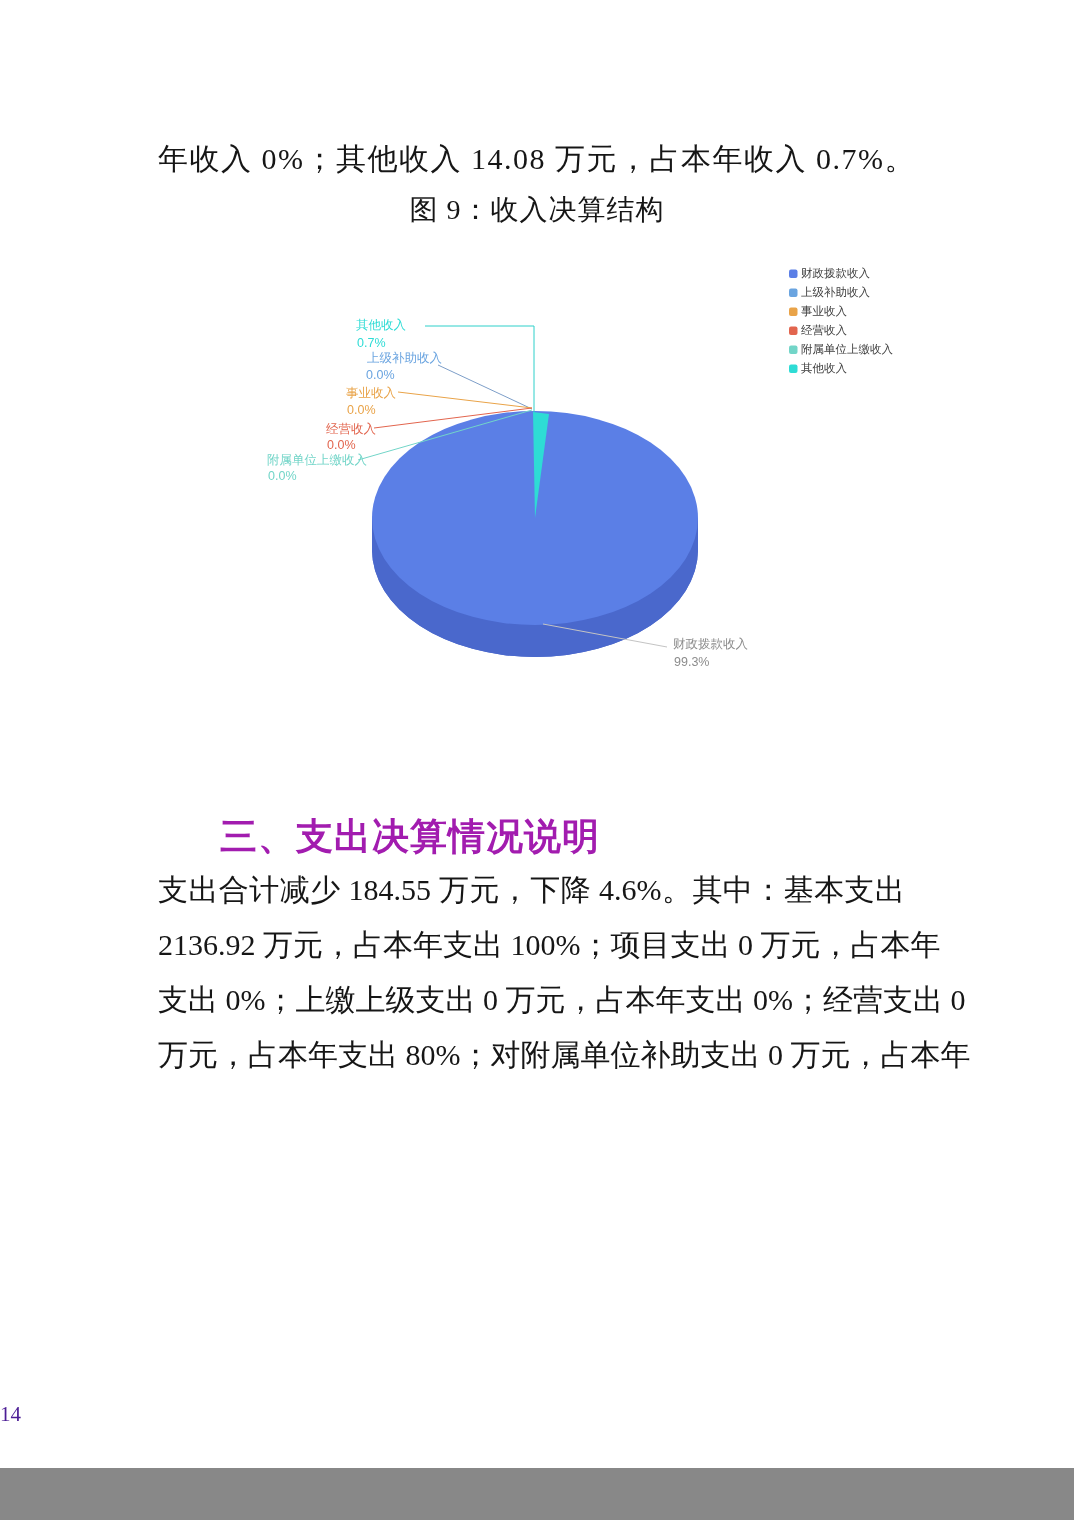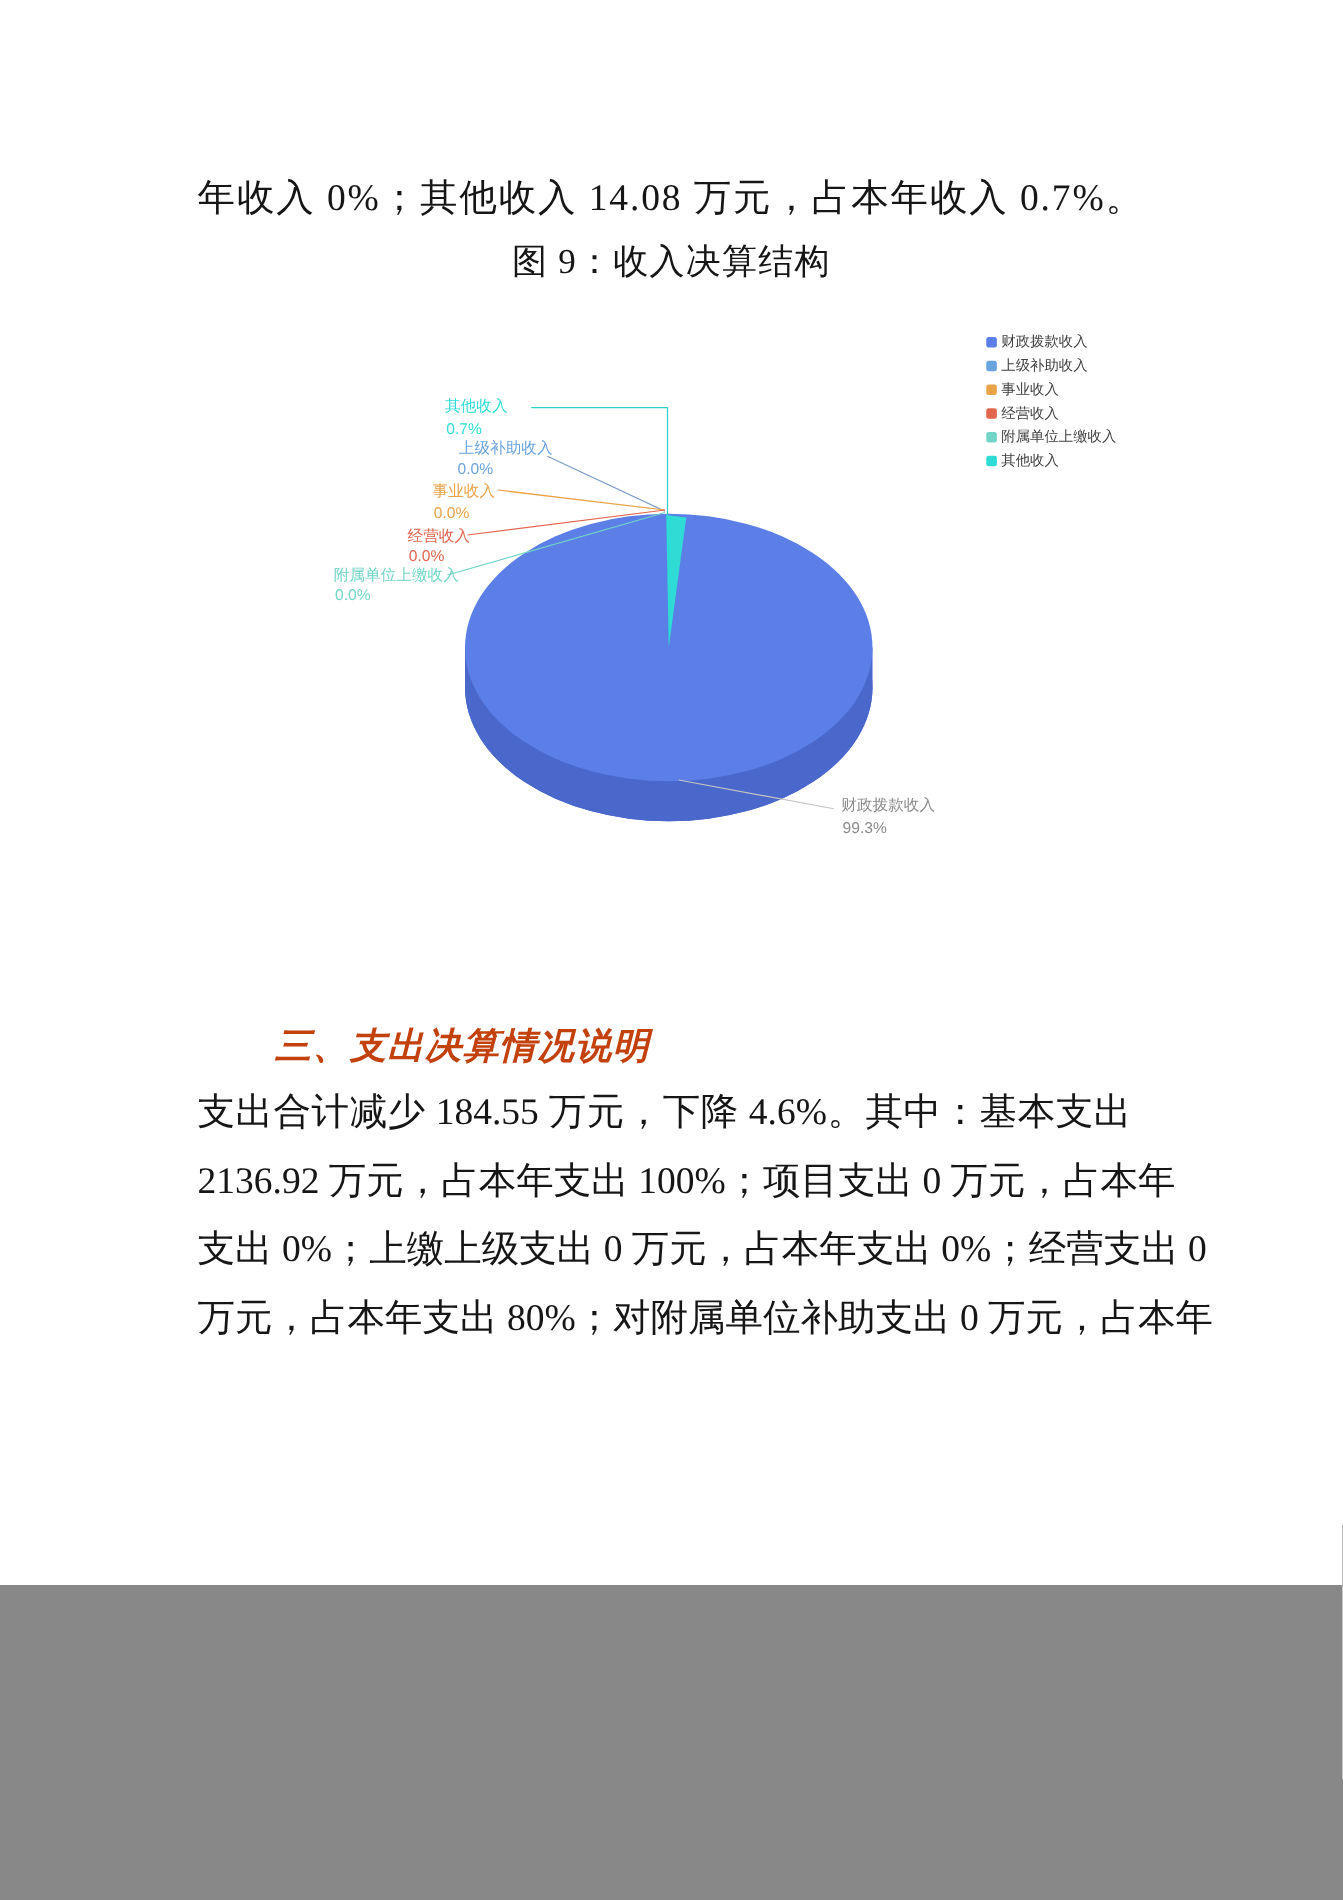--- a/index.html
+++ b/index.html
@@ -1,19 +1,19 @@
 <!DOCTYPE html>
 <html><head>
 <meta charset="utf-8">
 <style>
   * { margin:0; padding:0; box-sizing:border-box; }
   html,body { background:#888; }
   .page {
     position:relative;
-    width:1074px; height:1268px;
+    width:1074px; height:1468px;
     margin:0 auto;
     background:#ffffff;
     overflow:hidden;
     font-family:"Liberation Serif","DejaVu Serif",serif;
     color:#161616;
   }
   .body-top-line {
     position:absolute; left:158px; top:140px; width:760px;
     font-size:30px; line-height:38px; letter-spacing:1.5px;
     white-space:nowrap;
@@ -24,38 +24,37 @@
   }
   .chart-svg { position:absolute; left:0; top:250px; }
   .chart-svg text {
     font-family:"Liberation Sans","DejaVu Sans",sans-serif;
   }
   .callout-name, .callout-pct { font-size:12.5px; }
   .legend-label { font-size:11.5px; fill:#404040; }
   .section-heading {
     position:absolute; left:220px; top:818px;
     font-family:"Liberation Sans","DejaVu Sans",sans-serif;
-    font-weight:bold; font-size:29px; line-height:38px; letter-spacing:1px;
-    color:#c2410c;
-    font-style:italic;
+    font-weight:bold; font-size:37px; line-height:38px; letter-spacing:1px;
+    color:#a21caf;
   }
   .paragraph {
     position:absolute; left:158px; top:862px; width:747px;
     font-size:30px;
   }
   .paragraph .p-line {
     height:55px; line-height:55px;
     text-align:justify; text-align-last:justify;
     white-space:nowrap;
   }
   .paragraph .p-line.first { padding-left:62px; }
   .paragraph .p-line.last { text-align-last:left; white-space:normal; }
   .page-number {
     position:absolute; left:0; top:1402px; width:1074px;
-    text-align:right; font-size:21px; color:#8b5cf6;
+    text-align:left; font-size:21px; color:#4c1d95;
   }
 </style>
 </head>
 <body>
 
 <div class="page">
 
   <div class="body-top-line">年收入 0%；其他收入 14.08 万元，占本年收入 0.7%。</div>
 
   <div class="fig-caption">图 9：收入决算结构</div>

